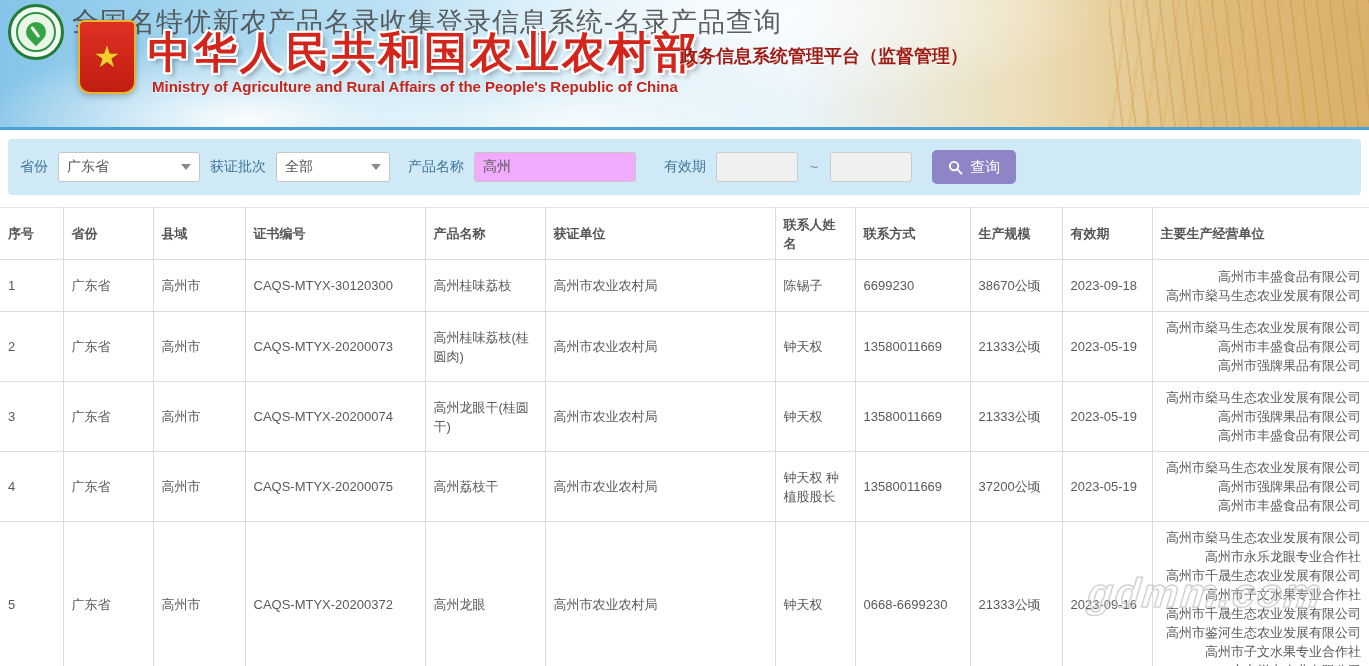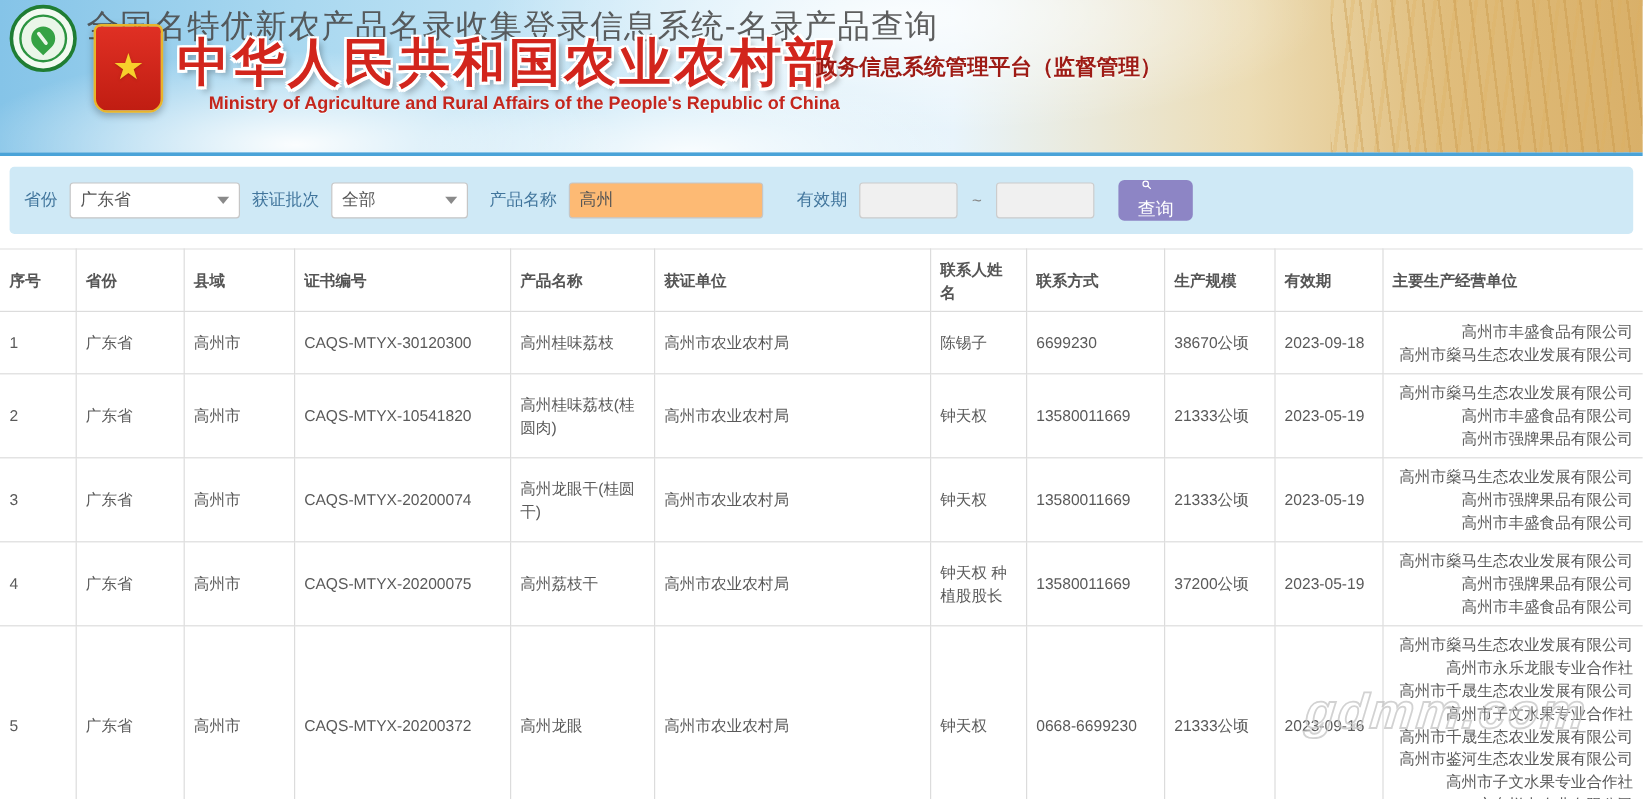--- a/index.html
+++ b/index.html
@@ -30,46 +30,46 @@
     background:#eaf6e8; border-radius:2px; transform:rotate(8deg); }
   .emblem { position:absolute; left:78px; top:20px; z-index:2; width:58px; height:74px;
     background:linear-gradient(180deg,#e03024,#c01d12); border-radius:6px 6px 12px 12px;
     border:2px solid #e8b42a; display:flex; align-items:center; justify-content:center;
     box-shadow:0 2px 6px rgba(0,0,0,.25); }
   .emblem .star { color:#f7cf2b; font-size:30px; line-height:1; text-shadow:0 1px 2px rgba(120,40,0,.5); }
   .ministry-cn { position:absolute; left:148px; top:24px; z-index:2; font-size:43px; font-weight:bold;
     color:#d2251c; letter-spacing:3px; white-space:nowrap;
     text-shadow:-2px 0 #fff,2px 0 #fff,0 -2px #fff,0 2px #fff,-2px -2px #fff,2px 2px #fff,-2px 2px #fff,2px -2px #fff,4px 4px 5px rgba(0,0,0,.3); }
   .ministry-en { position:absolute; left:152px; top:78px; z-index:2; font-size:15px; font-weight:600;
-    color:#c3261d; white-space:nowrap; text-shadow:0 1px 0 rgba(255,255,255,.8);margin-left:22px; }
+    color:#c3261d; white-space:nowrap; text-shadow:0 1px 0 rgba(255,255,255,.8); }
   .platform-title { position:absolute; left:680px; top:28px; z-index:2; font-size:18px; font-weight:bold;
     color:#9e1b15; white-space:nowrap; text-shadow:0 1px 1px rgba(255,255,255,.7);margin-top:16px; }
   .page-title { position:absolute; left:680px; top:52px; z-index:2; font-size:31px; font-weight:bold;
     color:#c02b20; letter-spacing:2px; white-space:nowrap;
     text-shadow:-1px 0 #fff,1px 0 #fff,0 -1px #fff,0 1px #fff,2px 2px 3px rgba(0,0,0,.25); }
 
   
   .filter-wrap { padding:9px 8px 0 8px; }
   .filter-bar { background:#cfe9f6; border-radius:4px; height:56px; display:flex; align-items:center;
     padding:0 12px; gap:10px; }
   .f-label { color:#41759c; font-size:14px; white-space:nowrap; }
   .selectbox { background:#fff; border:1px solid #c6c6c6; border-radius:3px; height:30px;
     display:flex; align-items:center; justify-content:space-between; padding:0 8px; cursor:pointer; }
   .selectbox .val { font-size:14px; color:#555; }
   .chev { width:0; height:0; border-left:5px solid transparent; border-right:5px solid transparent;
     border-top:6px solid #8a8a8a; margin-left:8px; }
   .sel-province { width:142px; }
   .sel-batch { width:114px; margin-right:8px; }
-  .txt-input { width:162px; height:30px; border:1px solid #c6c6c6; border-radius:3px; background:#fdba74;
+  .txt-input { width:162px; height:30px; border:1px solid #c6c6c6; border-radius:3px; background:#f0abfc;
     font-size:14px; color:#555; padding:0 8px; font-family:inherit; }
   .date-input { width:82px; height:30px; border:1px solid #cccccc; border-radius:3px; background:#f0f0f0; }
   .tilde { color:#888; font-size:14px; margin:0 2px; }
   .btn-search { margin-left:10px; background:#8d85c5; border:none; border-radius:5px; color:#fff;
-    height:34px; padding:0 16px; font-size:15px; display:flex; align-items:flex-start; gap:7px; cursor:pointer;
-    font-family:inherit;flex-direction:column; }
+    height:34px; padding:0 16px; font-size:15px; display:flex; align-items:center; gap:7px; cursor:pointer;
+    font-family:inherit; }
   .btn-search svg { display:block; }
 
   
   .table-wrap { margin-top:12px; }
   table { width:100%; border-collapse:collapse; table-layout:fixed; }
   th,td { border:1px solid #dcdcdc; padding:6px 8px; font-size:13px; color:#5a5a5a; text-align:left;
     vertical-align:middle; line-height:19px; word-break:break-all; }
   th { font-weight:600; color:#555; height:30px; background:#fff; border-top:1px solid #e3e3e3; }
   td { background:#fff; }
   tr { height:52px; }
@@ -173,21 +173,21 @@
           <td>2023-09-18</td>
           <td>
             <div class="company-line">高州市丰盛食品有限公司</div>
             <div class="company-line">高州市燊马生态农业发展有限公司</div>
           </td>
         </tr>
         <tr>
           <td>2</td>
           <td>广东省</td>
           <td>高州市</td>
-          <td>CAQS-MTYX-10541820</td>
+          <td>CAQS-MTYX-20200073</td>
           <td>高州桂味荔枝(桂圆肉)</td>
           <td>高州市农业农村局</td>
           <td>钟天权</td>
           <td>13580011669</td>
           <td>21333公顷</td>
           <td>2023-05-19</td>
           <td>
             <div class="company-line">高州市燊马生态农业发展有限公司</div>
             <div class="company-line">高州市丰盛食品有限公司</div>
             <div class="company-line">高州市强牌果品有限公司</div>

